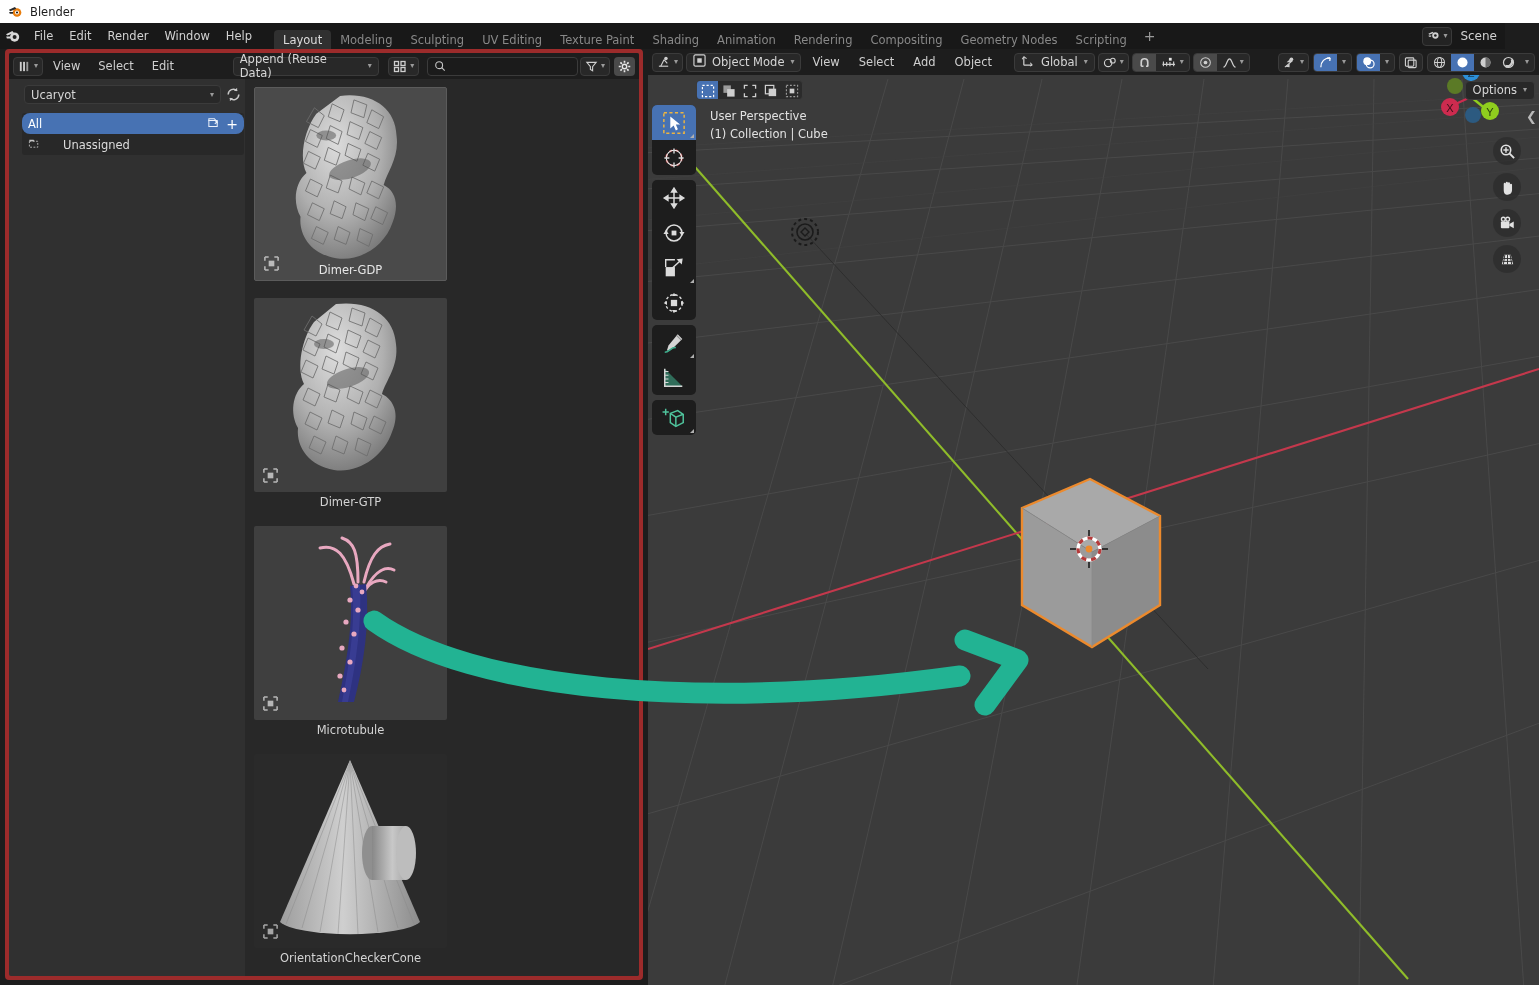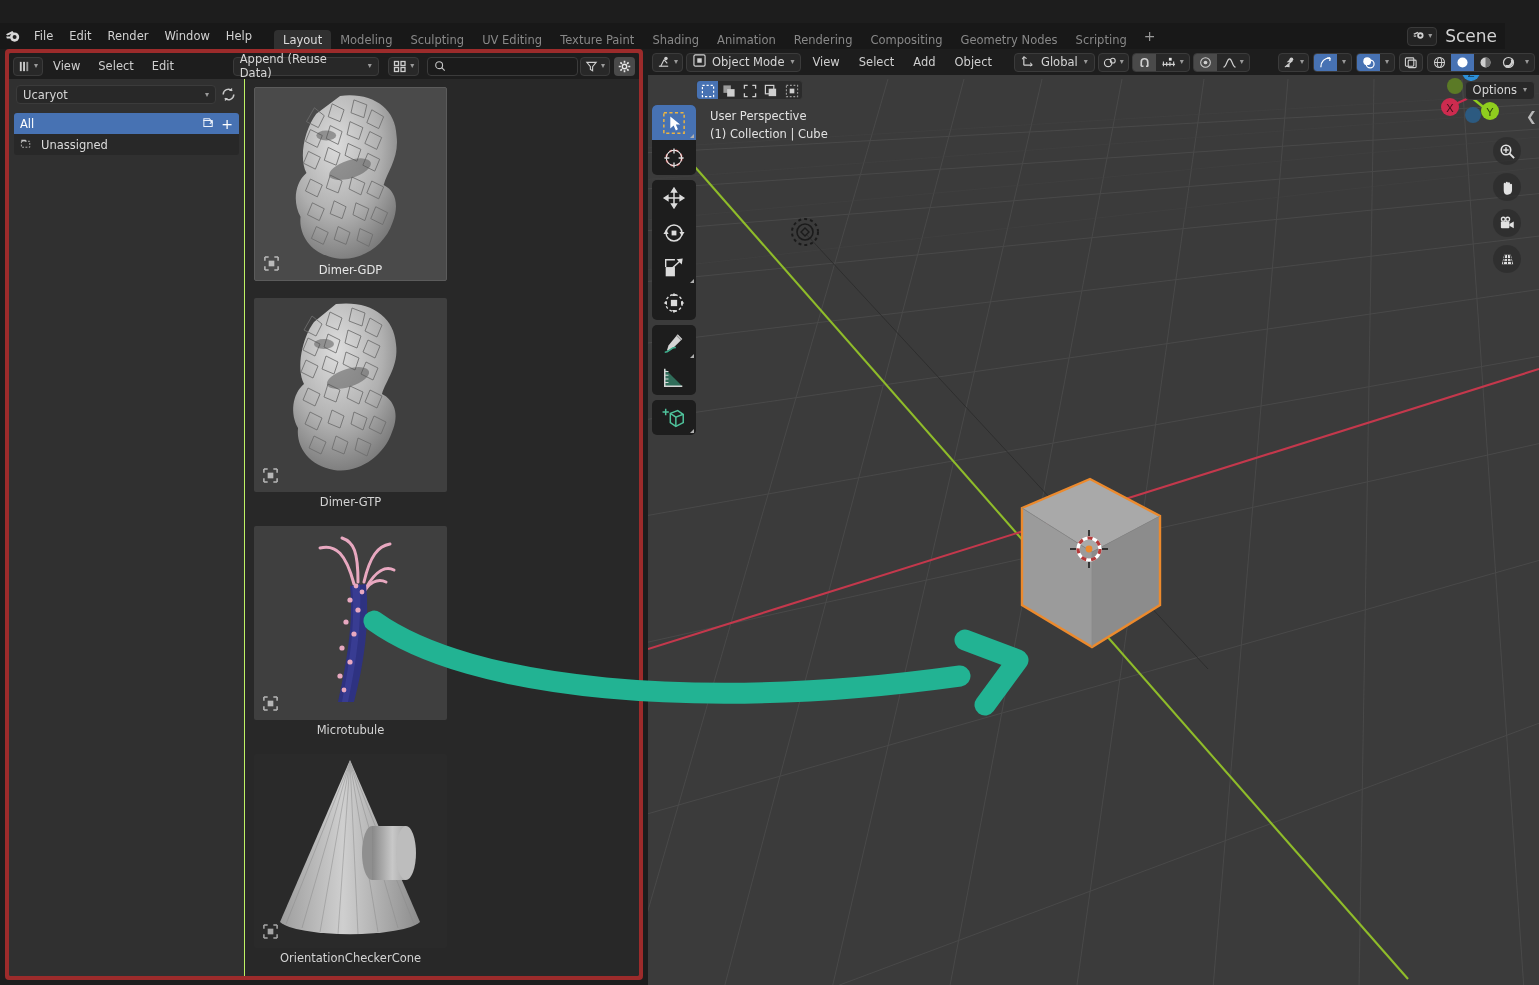--- a/index.html
+++ b/index.html
@@ -33,21 +33,21 @@
     font-size: 11.5px; color: #888888; padding: 4px 9px; height: 19px; margin-top: 7px;
     display: flex; align-items: center; white-space: nowrap; border-radius: 4px 4px 0 0;
   }
   .wstab.active { background: #303030; color: #dcdcdc; }
   .wstab-plus { color: #9a9a9a; font-size: 14px; padding: 0 8px; height: 26px; display: flex; align-items: center; }
   .topbar-right { margin-left: auto; display: flex; align-items: center; padding-right: 4px; gap: 4px; }
   .scene-pill {
     display: flex; align-items: center; gap: 3px; background: #232323; border: 1px solid #3a3a3a;
     border-radius: 4px; height: 19px; padding: 0 4px;
   }
-  .scene-label { font-size: 17px; color: #d2d2d2; padding: 0 4px; }
+  .scene-label { font-size: 12px; color: #d2d2d2; padding: 0 4px; }
   .chev { font-size: 8px; color: #9a9a9a; line-height: 1; }
 
   
   .asset-editor {
     position: absolute; left: 5px; top: 49px; width: 638px; height: 931px;
     background: #9c2b2b; border-radius: 4px; padding: 4px;
   }
   .asset-inner { position: relative; width: 100%; height: 100%; background: #303030; border-radius: 2px; overflow: hidden; }
 
   .ab-header {
@@ -76,31 +76,31 @@
     background: #282828; border: 1px solid #3b3b3b; border-radius: 4px; height: 19px;
     display: flex; align-items: center; padding: 0 4px; gap: 3px;
   }
   .gear-btn {
     background: #4a4a4a; border-radius: 4px; height: 19px; width: 21px;
     display: flex; align-items: center; justify-content: center;
   }
 
   
   .ab-side {
-    position: absolute; left: 0; top: 26px; width: 236px; bottom: 0;
-    background: #303030; border-right: 1px solid #bef264;
+    position: absolute; left: 8px; top: 26px; width: 236px; bottom: 0;
+    background: #303030; border-right: 4px solid #bef264;
   }
   .lib-row { display: flex; align-items: center; gap: 4px; padding: 6px 7px 4px 7px; }
   .lib-select {
     flex: 1; background: #282828; border: 1px solid #3b3b3b; border-radius: 4px; height: 19px;
     display: flex; align-items: center; padding: 0 6px; font-size: 11.5px; color: #d6d6d6;
   }
   .lib-refresh { width: 17px; height: 17px; display: flex; align-items: center; justify-content: center; }
   .cat-box { margin: 5px 5px 0 5px; background: #282828; border-radius: 3px; overflow: hidden; }
-  .cat-row { display: flex; align-items: center; height: 21px; padding: 0 6px; gap: 8px; font-size: 11.5px; color: #dcdcdc; }
+  .cat-row { display: flex; align-items: center; height: 21px; padding: 0 6px; gap: 22px; font-size: 11.5px; color: #dcdcdc; border-radius: 8px; }
   .cat-row.sel { background: #4772b3; color: #ffffff; }
   .cat-row .spacer { flex: 1; }
   .cat-tools { display: flex; align-items: center; gap: 6px; }
 
   
   .ab-grid {
     position: absolute; left: 236px; top: 26px; right: 0; bottom: 0;
     background: #282828; overflow: hidden;
   }
   .grid-inner { position: relative; padding: 8px 0 0 9px; }
@@ -194,20 +194,32 @@
   }
 
   
   .vp-left-arrow { position: absolute; left: -10px; top: 40px; color: #9a9a9a; font-size: 12px; z-index: 13; }
 </style>
 </head>
 <body>
 
 <div id="app">
 
+  <div class="os-titlebar">
+    <span class="blender-logo-sm">
+      <svg width="15" height="15" viewBox="0 0 16 16">
+        <circle cx="9.6" cy="9.1" r="4.6" fill="#e87d0d"></circle>
+        <circle cx="9.6" cy="9.1" r="2.1" fill="#fff"></circle>
+        <circle cx="9.6" cy="9.1" r="1.15" fill="#1a1a1a"></circle>
+        <path d="M1 6.2 L7.4 3.1 L8.9 5.0 L2.4 7.6 Z" fill="#2b2b2b"></path>
+        <path d="M1.2 8.4 h4.4 l-.4 2.0 H1.9 Z" fill="#2b2b2b"></path>
+      </svg>
+    </span>
+    <span class="os-title-text">Blender</span>
+  </div>
 
   <div class="topbar">
     <div class="topbar-logo">
       <svg width="16" height="16" viewBox="0 0 16 16">
         <circle cx="9.6" cy="9.1" r="4.6" fill="#d8d8d8"></circle>
         <circle cx="9.6" cy="9.1" r="2.0" fill="#202020"></circle>
         <path d="M1 6.2 L7.4 3.1 L8.9 5.0 L2.4 7.6 Z" fill="#d8d8d8"></path>
         <path d="M1.2 8.4 h4.4 l-.4 2.0 H1.9 Z" fill="#d8d8d8"></path>
       </svg>
     </div>

